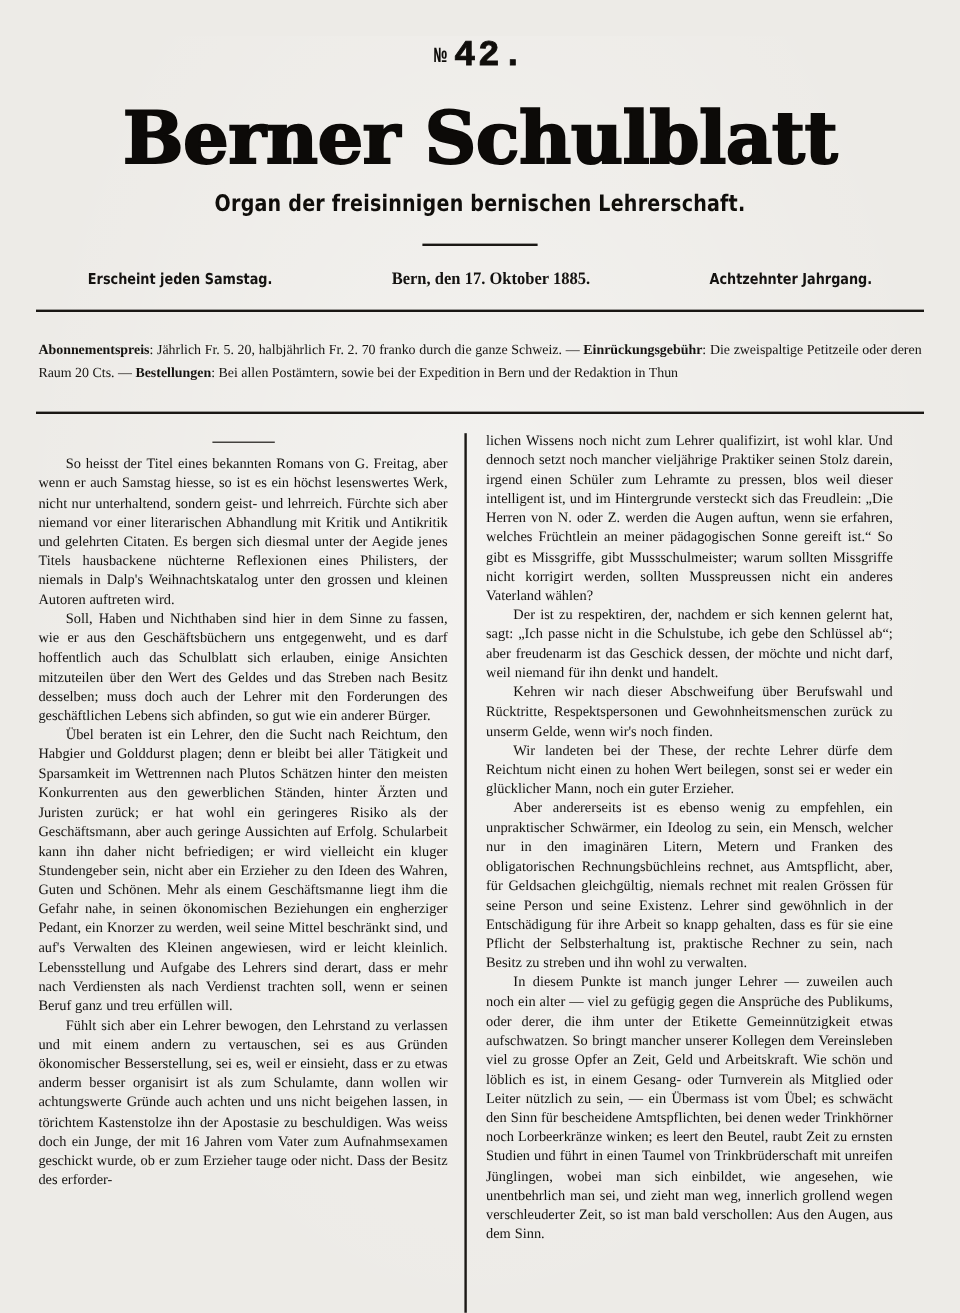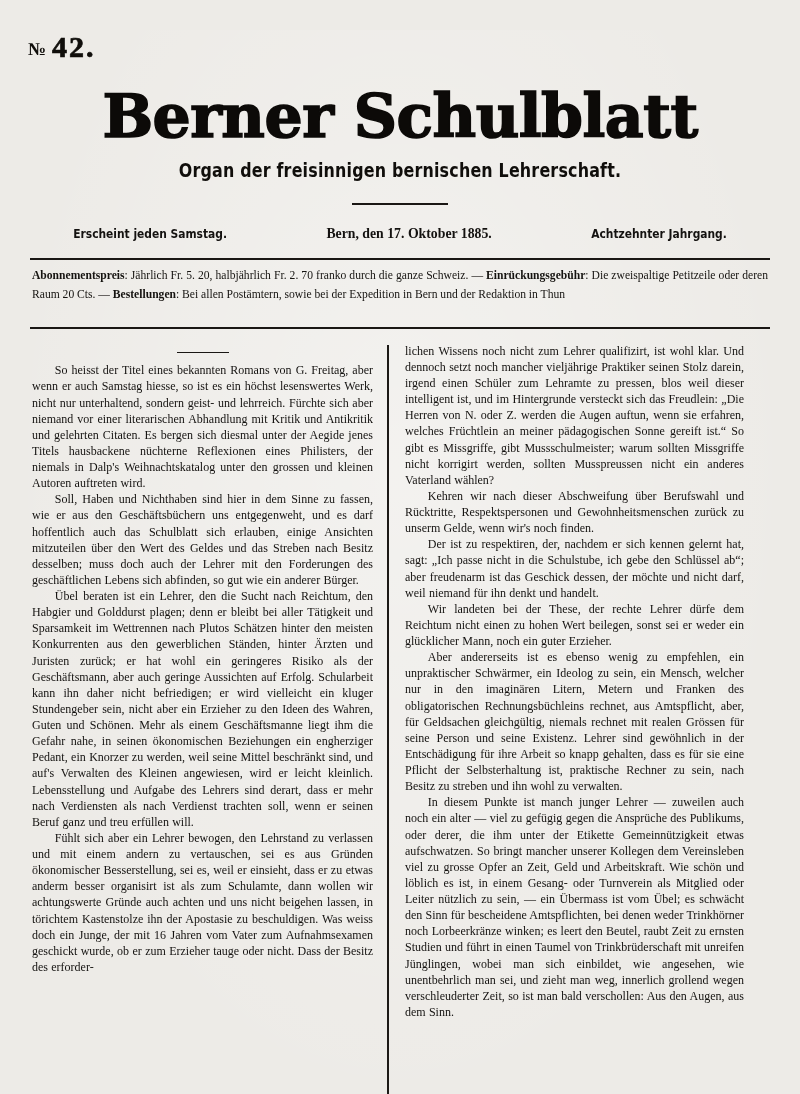--- a/index.html
+++ b/index.html
@@ -21,22 +21,23 @@
     position: relative;
     box-sizing: border-box;
     padding: 0 28px;
     background:
       radial-gradient(ellipse at 50% 40%, rgba(255,255,255,0.35) 0%, rgba(255,255,255,0) 70%),
       #edebe7;
   }
 
   
   .issue-no {
+    text-align: center;
     margin-top: 30px;
-    font-family: Liberation Serif, serif;
+    font-family: Liberation Mono, monospace;
     font-weight: bold;
     font-size: 27px;
     letter-spacing: 1px;
     color: #100e0b;
   }
   .issue-no .nr-glyph {
     font-size: 18px;
     vertical-align: 2px;
     margin-right: 5px;
     font-weight: bold;
@@ -100,21 +101,21 @@
 
   .rule-full {
     height: 2px;
     background: #1a1714;
     margin: 16px 2px 0 2px;
   }
   .rule-full.thin { height: 2px; }
 
   
   .banner {
-    padding: 7px 4px 6px 4px;
+    padding: 23px 4px 6px 4px;
     font-family: "Liberation Serif", "DejaVu Serif", serif;
     font-size: 11.6px;
     line-height: 1.62;
     color: #151310;
     text-align: justify;
   }
   .banner b { font-weight: bold; }
 
   
   .columns {
@@ -201,21 +202,21 @@
       <p class="body">So heisst der Titel eines bekannten Romans von G. Freitag, aber wenn er auch Samstag hiesse, so ist es ein höchst lesenswertes Werk, nicht nur unterhaltend, sondern geist- und lehrreich. Fürchte sich aber niemand vor einer literarischen Abhandlung mit Kritik und Antikritik und gelehrten Citaten. Es bergen sich diesmal unter der Aegide jenes Titels hausbackene nüchterne Reflexionen eines Philisters, der niemals in Dalp's Weihnachtskatalog unter den grossen und kleinen Autoren auftreten wird.</p>
       <p class="body">Soll, Haben und Nichthaben sind hier in dem Sinne zu fassen, wie er aus den Geschäftsbüchern uns entgegenweht, und es darf hoffentlich auch das Schulblatt sich erlauben, einige Ansichten mitzuteilen über den Wert des Geldes und das Streben nach Besitz desselben; muss doch auch der Lehrer mit den Forderungen des geschäftlichen Lebens sich abfinden, so gut wie ein anderer Bürger.</p>
       <p class="body">Übel beraten ist ein Lehrer, den die Sucht nach Reichtum, den Habgier und Golddurst plagen; denn er bleibt bei aller Tätigkeit und Sparsamkeit im Wettrennen nach Plutos Schätzen hinter den meisten Konkurrenten aus den gewerblichen Ständen, hinter Ärzten und Juristen zurück; er hat wohl ein geringeres Risiko als der Geschäftsmann, aber auch geringe Aussichten auf Erfolg. Schularbeit kann ihn daher nicht befriedigen; er wird vielleicht ein kluger Stundengeber sein, nicht aber ein Erzieher zu den Ideen des Wahren, Guten und Schönen. Mehr als einem Geschäftsmanne liegt ihm die Gefahr nahe, in seinen ökonomischen Beziehungen ein engherziger Pedant, ein Knorzer zu werden, weil seine Mittel beschränkt sind, und auf's Verwalten des Kleinen angewiesen, wird er leicht kleinlich. Lebensstellung und Aufgabe des Lehrers sind derart, dass er mehr nach Verdiensten als nach Verdienst trachten soll, wenn er seinen Beruf ganz und treu erfüllen will.</p>
       <p class="body">Fühlt sich aber ein Lehrer bewogen, den Lehrstand zu verlassen und mit einem andern zu vertauschen, sei es aus Gründen ökonomischer Besserstellung, sei es, weil er einsieht, dass er zu etwas anderm besser organisirt ist als zum Schulamte, dann wollen wir achtungswerte Gründe auch achten und uns nicht beigehen lassen, in törichtem Kastenstolze ihn der Apostasie zu beschuldigen. Was weiss doch ein Junge, der mit 16 Jahren vom Vater zum Aufnahmsexamen geschickt wurde, ob er zum Erzieher tauge oder nicht. Dass der Besitz des erforder-</p>
     </div>
 
     <div class="col-divider"></div>
 
     <div class="col col-right">
       <p class="body cont">lichen Wissens noch nicht zum Lehrer qualifizirt, ist wohl klar. Und dennoch setzt noch mancher vieljährige Praktiker seinen Stolz darein, irgend einen Schüler zum Lehramte zu pressen, blos weil dieser intelligent ist, und im Hintergrunde versteckt sich das Freudlein: „Die Herren von N. oder Z. werden die Augen auftun, wenn sie erfahren, welches Früchtlein an meiner pädagogischen Sonne gereift ist.“ So gibt es Missgriffe, gibt Mussschulmeister; warum sollten Missgriffe nicht korrigirt werden, sollten Musspreussen nicht ein anderes Vaterland wählen?</p>
+      <p class="body">Der ist zu respektiren, der, nachdem er sich kennen gelernt hat, sagt: „Ich passe nicht in die Schulstube, ich gebe den Schlüssel ab“; aber freudenarm ist das Geschick dessen, der möchte und nicht darf, weil niemand für ihn denkt und handelt.</p>
       <p class="body">Kehren wir nach dieser Abschweifung über Berufswahl und Rücktritte, Respektspersonen und Gewohnheitsmenschen zurück zu unserm Gelde, wenn wir's noch finden.</p>
-      <p class="body">Der ist zu respektiren, der, nachdem er sich kennen gelernt hat, sagt: „Ich passe nicht in die Schulstube, ich gebe den Schlüssel ab“; aber freudenarm ist das Geschick dessen, der möchte und nicht darf, weil niemand für ihn denkt und handelt.</p>
       <p class="body">Wir landeten bei der These, der rechte Lehrer dürfe dem Reichtum nicht einen zu hohen Wert beilegen, sonst sei er weder ein glücklicher Mann, noch ein guter Erzieher.</p>
       <p class="body">Aber andererseits ist es ebenso wenig zu empfehlen, ein unpraktischer Schwärmer, ein Ideolog zu sein, ein Mensch, welcher nur in den imaginären Litern, Metern und Franken des obligatorischen Rechnungsbüchleins rechnet, aus Amtspflicht, aber, für Geldsachen gleichgültig, niemals rechnet mit realen Grössen für seine Person und seine Existenz. Lehrer sind gewöhnlich in der Entschädigung für ihre Arbeit so knapp gehalten, dass es für sie eine Pflicht der Selbsterhaltung ist, praktische Rechner zu sein, nach Besitz zu streben und ihn wohl zu verwalten.</p>
       <p class="body">In diesem Punkte ist manch junger Lehrer — zuweilen auch noch ein alter — viel zu gefügig gegen die Ansprüche des Publikums, oder derer, die ihm unter der Etikette Gemeinnützigkeit etwas aufschwatzen. So bringt mancher unserer Kollegen dem Vereinsleben viel zu grosse Opfer an Zeit, Geld und Arbeitskraft. Wie schön und löblich es ist, in einem Gesang- oder Turnverein als Mitglied oder Leiter nützlich zu sein, — ein Übermass ist vom Übel; es schwächt den Sinn für bescheidene Amtspflichten, bei denen weder Trinkhörner noch Lorbeerkränze winken; es leert den Beutel, raubt Zeit zu ernsten Studien und führt in einen Taumel von Trinkbrüderschaft mit unreifen Jünglingen, wobei man sich einbildet, wie angesehen, wie unentbehrlich man sei, und zieht man weg, innerlich grollend wegen verschleuderter Zeit, so ist man bald verschollen: Aus den Augen, aus dem Sinn.</p>
     </div>
 
   </div>
 </div>
 
 </body></html>

